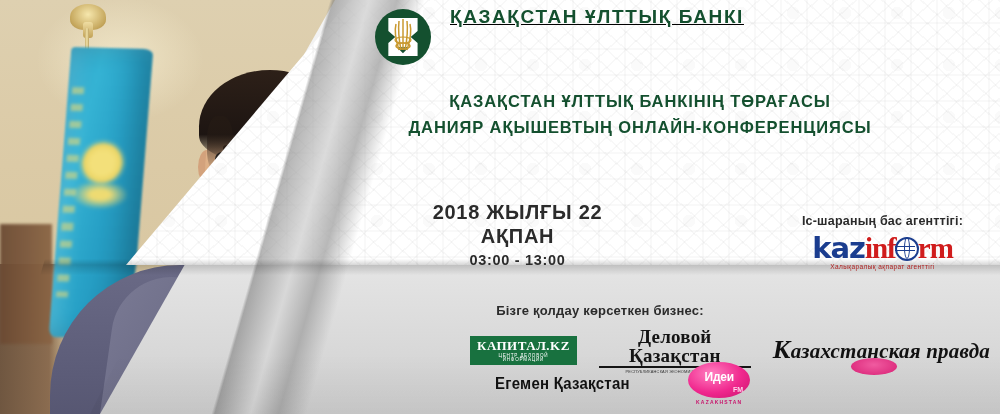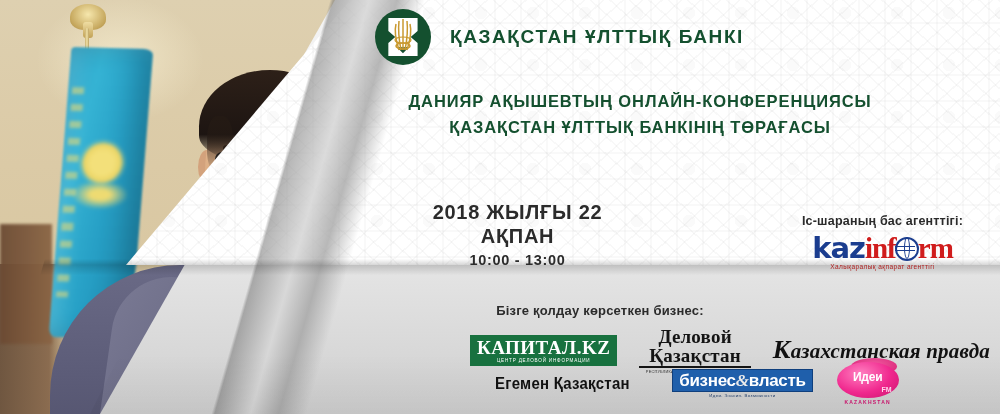--- a/index.html
+++ b/index.html
@@ -202,21 +202,21 @@
     background-size:52px 52px;
   }
   .panel-edge{
     position:absolute;left:0;top:0;width:1000px;height:414px;pointer-events:none;
     background:linear-gradient(180deg, rgba(0,0,0,0) 62.5%, rgba(0,0,0,.16) 64%, rgba(0,0,0,0) 66.5%);
     clip-path:polygon(12% 0, 100% 0, 100% 100%, 0 100%);
   }
 
   
   .head-row{
-    position:absolute;left:372px;top:6px;display:flex;align-items:center;gap:16px;
+    position:absolute;left:372px;top:6px;display:flex;gap:16px;text-decoration:underline;
   }
   .nbk-logo{width:62px;height:62px;position:relative;flex:0 0 auto;}
   .bank-name{
     font-size:19px;font-weight:bold;letter-spacing:1.6px;color:#14502f;white-space:nowrap;
   }
 
   .title-block{
     position:absolute;left:395px;top:88px;width:490px;text-align:center;
   }
   .title-line{
@@ -250,26 +250,26 @@
     border-top:1.6px solid #1b3d8f;border-bottom:1.6px solid #1b3d8f;
   }
   .kz-tag{font-size:6.5px;color:#b02020;letter-spacing:.4px;margin-top:1px;}
 
   
   .sup-label{
     position:absolute;left:440px;top:303px;width:320px;text-align:center;
     font-size:13px;font-weight:bold;color:#2b2b2b;letter-spacing:.2px;
   }
   .sup-row1{position:absolute;left:470px;top:327px;width:520px;display:flex;align-items:center;gap:22px;}
-  .sup-row2{position:absolute;left:495px;top:362px;width:470px;display:flex;align-items:center;gap:24px;}
+  .sup-row2{position:absolute;left:495px;top:362px;width:470px;display:flex;align-items:center;gap:40px;}
 
   .kapital{
     background:#18713f;color:#fff;padding:3px 7px 2px;display:inline-block;line-height:1;
   }
-  .kapital .k1{font-family:"Liberation Serif",serif;font-size:19px;font-weight:bold;letter-spacing:.5px;display:block;}
+  .kapital .k1{font-family:"Liberation Serif",serif;font-size:13px;font-weight:bold;letter-spacing:.5px;display:block;}
   .kapital .k2{font-size:4.6px;letter-spacing:.8px;display:block;text-align:center;margin-top:2px;}
 
   .dk{display:inline-block;text-align:center;line-height:1;color:#141414;}
   .dk .d1{font-family:"Liberation Serif",serif;font-size:19px;font-weight:bold;letter-spacing:.2px;border-bottom:2px solid #141414;padding-bottom:1px;display:block;}
   .dk .d2{font-size:3.9px;letter-spacing:.2px;margin-top:2px;display:block;color:#333;}
 
   .kp{
     font-family:"Liberation Serif",serif;font-style:italic;font-weight:bold;
     font-size:21px;color:#111;letter-spacing:.2px;white-space:nowrap;position:relative;
   }
@@ -377,27 +377,27 @@
           <path d="M38 18 C40 26 38 35 35 44"></path>
         </g>
         <ellipse cx="31" cy="40" rx="7" ry="3" fill="none" stroke="#c9992f" stroke-width="1.6"></ellipse>
         <ellipse cx="31" cy="34" rx="8" ry="3" fill="none" stroke="#c9992f" stroke-width="1.2"></ellipse>
       </svg>
     </div>
     <div class="bank-name">ҚАЗАҚСТАН ҰЛТТЫҚ БАНКІ</div>
   </div>
 
   <div class="title-block">
+    <div class="title-line">ҚАЗАҚСТАН ҰЛТТЫҚ БАНКІНІҢ ТӨРАҒАСЫ</div>
     <div class="title-line">ДАНИЯР АҚЫШЕВТЫҢ ОНЛАЙН-КОНФЕРЕНЦИЯСЫ</div>
-    <div class="title-line">ҚАЗАҚСТАН ҰЛТТЫҚ БАНКІНІҢ ТӨРАҒАСЫ</div>
   </div>
 
   <div class="when">
     <div class="d">2018 ЖЫЛҒЫ 22 АҚПАН</div>
-    <div class="t">10:00 - 13:00</div>
+    <div class="t">03:00 - 13:00</div>
   </div>
 
   <div class="partner">
     <div class="partner-label">Іс-шараның бас агенттігі:</div>
     <div class="kazinform">
       <span class="kz-word kz-blue">kaz</span><span class="kz-word kz-red">inf</span><span class="globe"></span><span class="kz-word kz-red">rm</span>
       <div class="kz-tag">Халықаралық ақпарат агенттігі</div>
     </div>
   </div>
 
@@ -413,24 +413,20 @@
       <span class="d2">РЕСПУБЛИКАНСКАЯ ЭКОНОМИЧЕСКАЯ ГАЗЕТА</span>
     </div>
     <div class="kp">
       <span class="cap">К</span><span>азахстанская правда</span>
       <span class="kp-blob"></span>
     </div>
   </div>
 
   <div class="sup-row2">
     <div class="egemen">Егемен Қазақстан</div>
-    <div class="biz">
-      <span class="b1"><span>бизнес</span><span class="amp">&amp;</span><span>власть</span></span>
-      <span class="b2">Идеи. Знания. Возможности</span>
-    </div>
     <div class="retro">
       <span class="oval">
         <span class="rw">Идеи</span>
         <span class="rfm">FM</span>
       </span>
       <span class="rk">KAZAKHSTAN</span>
     </div>
   </div>
 
 </div>

